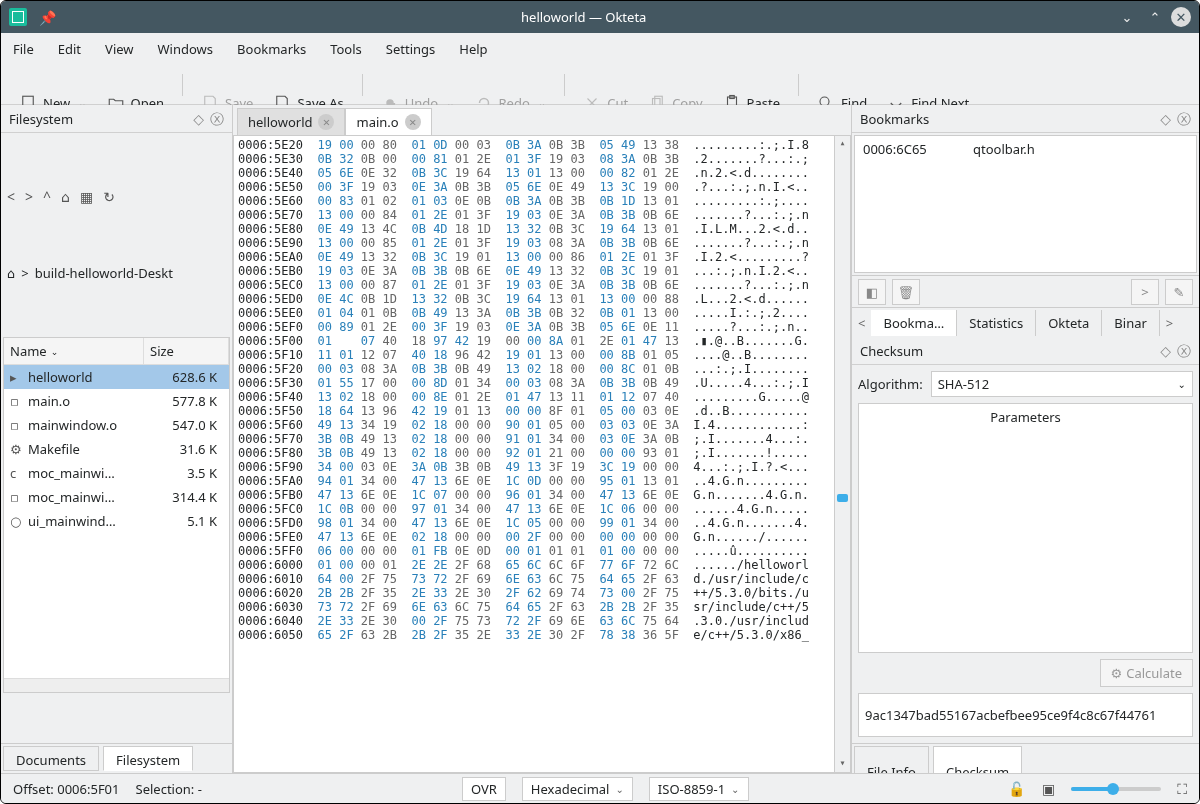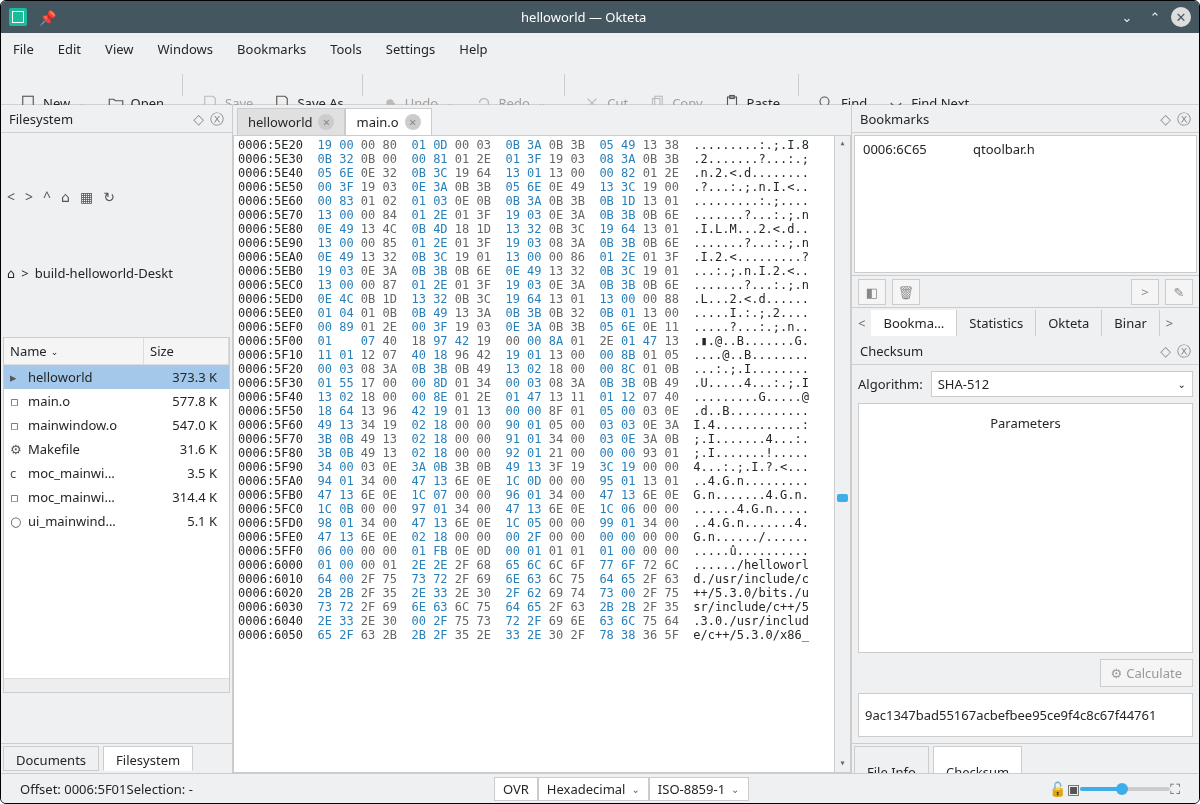--- a/index.html
+++ b/index.html
@@ -72,28 +72,28 @@
 .bm-row > div { padding: 4px 8px; }
 .bm-toolbar { height: 32px; display: flex; align-items: center; padding: 0 6px; gap: 6px; border-top:1px solid #ccc;}
 .bm-toolbar .tbtn { width: 28px; height: 26px; border: 1px solid #ccc; background: #f5f5f5; display: flex; align-items: center; justify-content: center; color: #888; }
 .rtabs { display: flex; height: 30px; border-top: 1px solid #ccc; overflow: hidden; align-items:center; }
 .rtabs .rtab { padding: 4px 12px; border-right: 1px solid #ccc; background: #eff0f1; white-space:nowrap;}
 .rtabs .rtab.active { background: #fff; }
 .rtabs .scroll-r { padding:0 6px; color:#666;}
 .checksum-body { flex:1; padding: 6px; display:flex; flex-direction:column; gap:6px;}
 .algo-row { display:flex; align-items:center; gap:8px;}
 .algo-select { flex:1; border:1px solid #ccc; background:#fff; padding:3px 6px; display:flex; justify-content:space-between; align-items:center;}
-.params-box { border:1px solid #ccc; background:#fff; flex:1; text-align:center; padding:10px; min-height:80px;}
+.params-box { border:1px solid #ccc; background:#fff; flex:1; text-align:center; padding:4px; min-height:80px;}
 .calc-btn { align-self:flex-end; padding:4px 10px; border:1px solid #ccc; background:#f5f5f5; color:#999; display:flex; align-items:center; gap:4px;}
 .hash-out { border:1px solid #ccc; background:#fff; padding:12px 6px; overflow:hidden; white-space:nowrap;}
 .rbottom-tabs { display:flex; height:30px; border-top:1px solid #ccc;}
 .rbottom-tabs .tab { padding:16px 12px; border:1px solid #ccc; margin:2px; background:#eff0f1;}
 .rbottom-tabs .tab.active{background:#fff;}
 
-.statusbar { height: 30px; display: flex; align-items: center; padding: 0 19px; border-top: 1px solid #ccc; background: #eff0f1; font-size:13px;}
+.statusbar { height: 30px; display: flex; align-items: center; padding: 0 12px; gap: 16px; border-top: 1px solid #ccc; background: #eff0f1; font-size:13px;}
 .statusbar .selbox { border:1px solid #ccc; background:#fff; padding:2px 8px; display:flex; align-items:center; gap:6px;}
 .statusbar .chev-s{font-size:10px; color:#666;}
 .statusbar .spacer{flex:1;}
 .statusbar .ico-s{color:#555; font-size:14px;}
 .statusbar .slider { width:90px; height:4px; background:#ccc; position:relative; border-radius:2px;}
 .statusbar .slider::before{content:""; position:absolute; left:0; top:0; bottom:0; width:40px; background:#3daee9; border-radius:2px;}
 .statusbar .slider::after{content:""; position:absolute; left:36px; top:-4px; width:12px; height:12px; background:#3daee9; border-radius:50%;}
 </style>
 </head>
 <body>
@@ -225,21 +225,21 @@
           <div class="col-name">
               <span>Name</span> 
               <span style="font-size:9px;">⌄</span>
             </div>
           <div class="col-size">Size</div>
         </div>
         <div class="file-rows" id="file-rows">
             <div class="file-row selected">
               <span class="ico">▸</span>
               <span class="name">helloworld</span>
-              <span class="size">373.3 K</span>
+              <span class="size">628.6 K</span>
             </div>
             <div class="file-row">
               <span class="ico">▫</span>
               <span class="name">main.o</span>
               <span class="size">577.8 K</span>
             </div>
             <div class="file-row">
               <span class="ico">▫</span>
               <span class="name">mainwindow.o</span>
               <span class="size">547.0 K</span>

